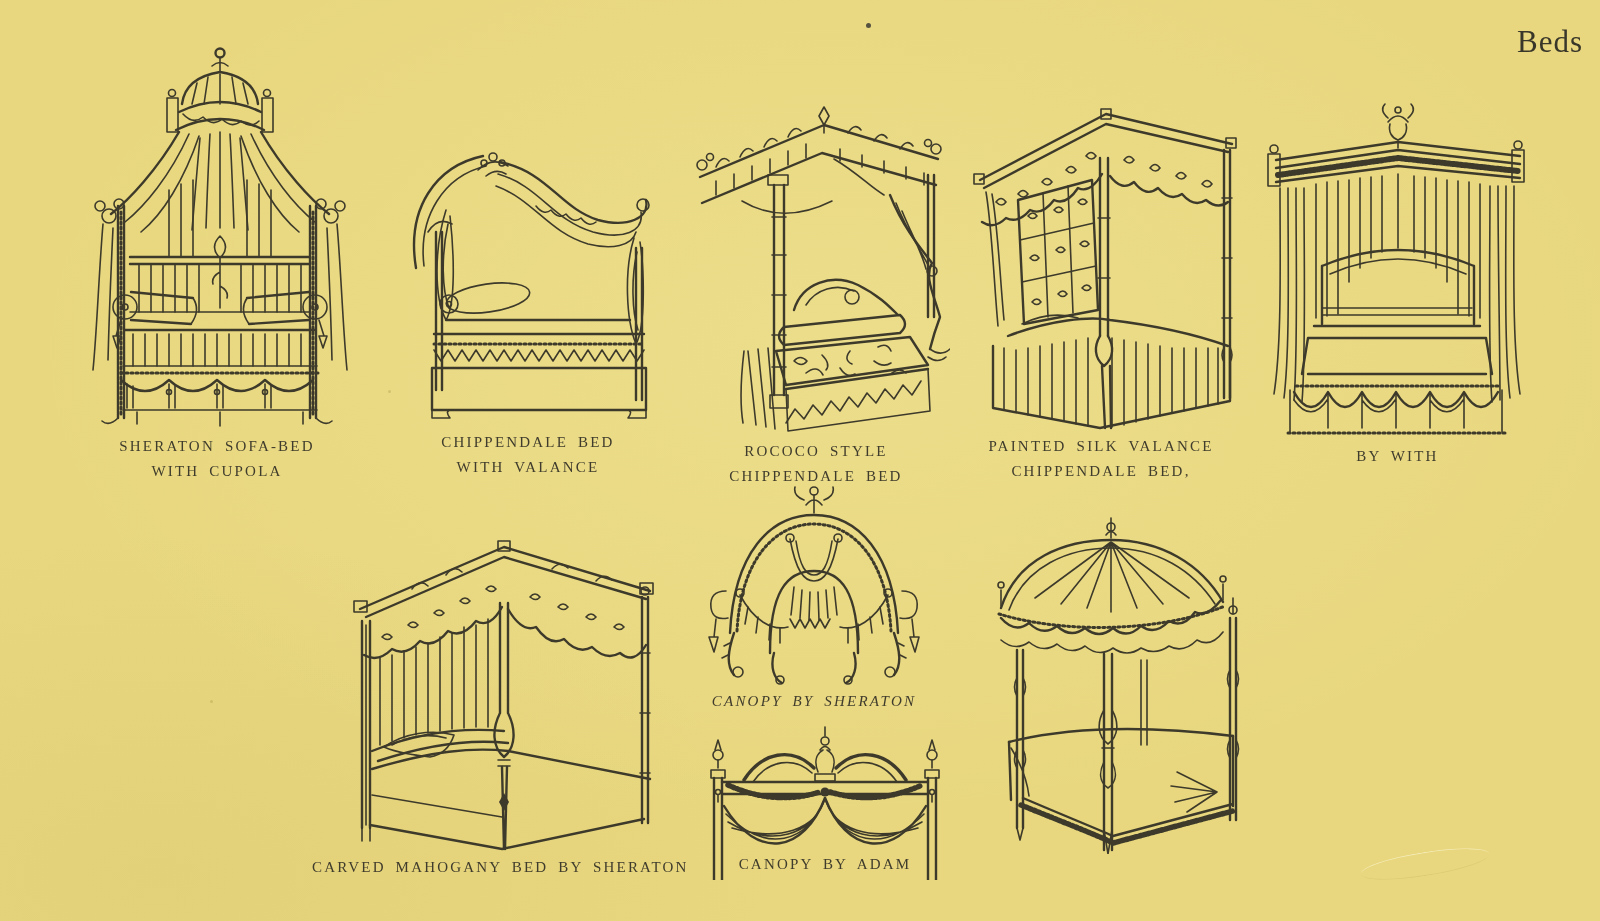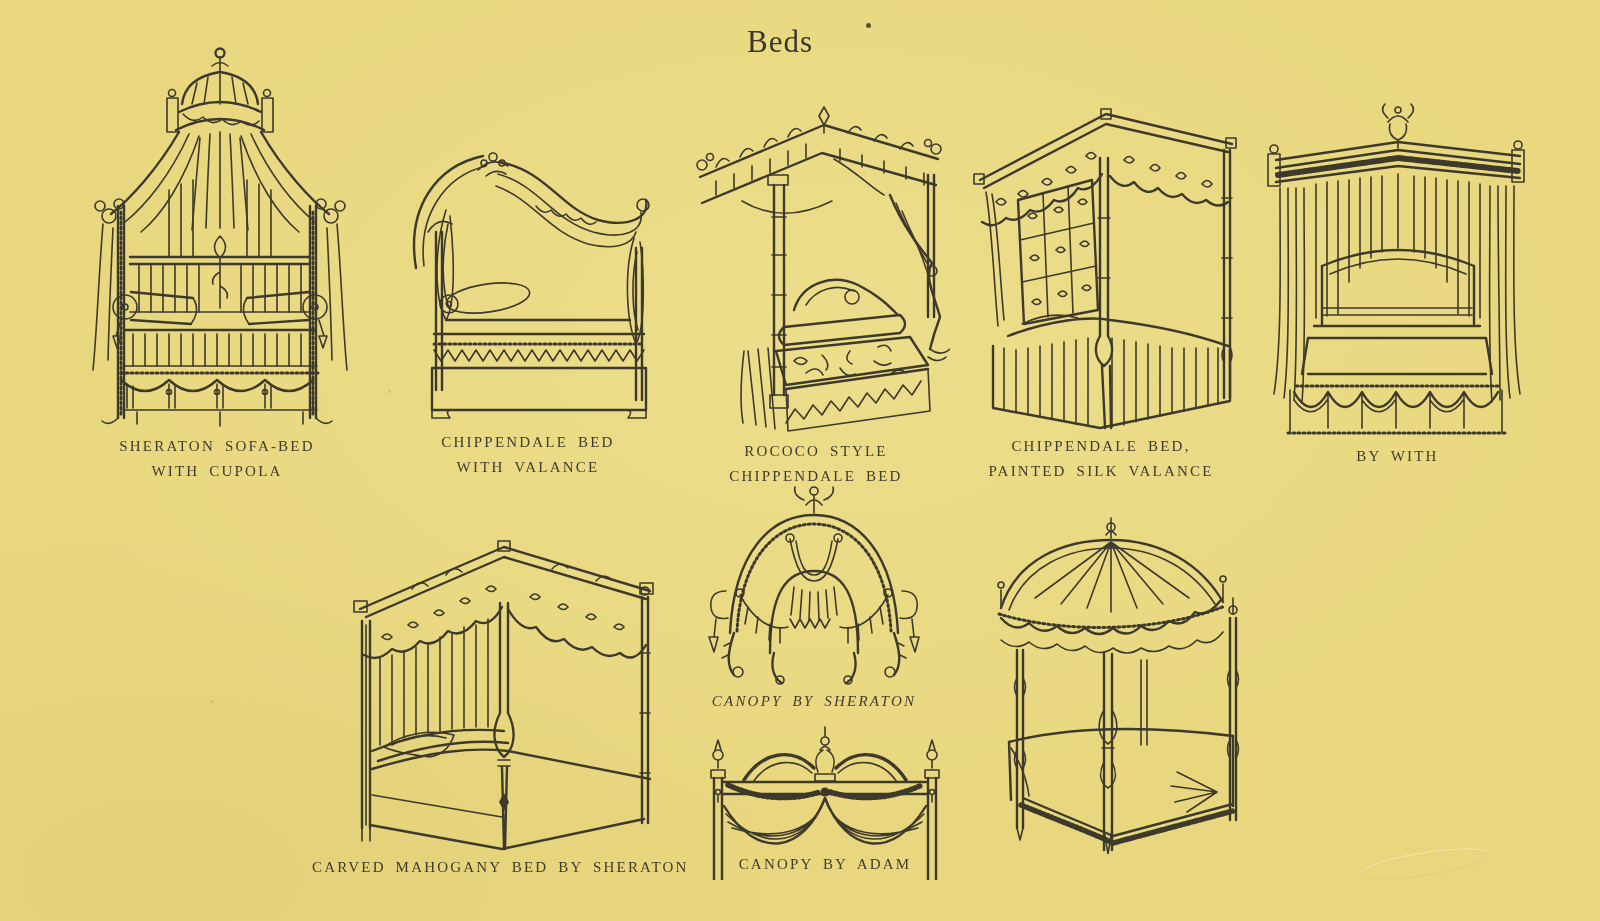--- a/index.html
+++ b/index.html
@@ -6,22 +6,22 @@
   html,body{margin:0;padding:0;}
   body{
     width:1600px;height:921px;position:relative;overflow:hidden;
     background:
       radial-gradient(ellipse 1200px 700px at 52% 38%, rgba(255,250,200,.18), rgba(0,0,0,0) 70%),
       radial-gradient(ellipse 900px 500px at 10% 95%, rgba(120,100,30,.05), rgba(0,0,0,0) 70%),
       var(--paper);
     font-family:"Liberation Serif", serif; color:var(--ink);
   }
   .page-title{
-    position:absolute; left:0; top:24px; width:1560px; text-align:center;
-    font-size:31px; letter-spacing:1px; color:#39362a;
+    position:absolute; left:0; top:24px; width:1560px; text-align:right;
+    font-size:31px; letter-spacing:1px; color:#39362a;padding-left:23px;
   }
   figure.plate{ position:absolute; margin:0; }
   figure.plate svg{ display:block; width:100%; height:auto; }
   .art *{ stroke:var(--ink); fill:none; stroke-width:1.6; stroke-linecap:round; stroke-linejoin:round; }
   .art .w2{ stroke-width:2.4; } .art .w3{ stroke-width:3.4; }
   .art .fill{ fill:var(--ink); stroke:none; }
   .art .d1{ stroke-dasharray:2 3; stroke-width:3; }
   .art .d2{ stroke-dasharray:1.5 2.5; stroke-width:6; }
   .art .d3{ stroke-dasharray:2 2.5; stroke-width:5.5; }
   figcaption{
@@ -198,22 +198,22 @@
       <path class="w2" d="M140 238 C134 248 134 260 144 268 C154 260 154 248 148 238 M142 268 L145 330 M150 268 L151 330"></path>
       <path class="w2" d="M264 52 L264 300 M270 52 L270 300"></path>
       <path d="M262 100 L272 100 M262 160 L272 160 M262 220 L272 220 M264 250 q-4 7 0 14 M270 250 q4 7 0 14"></path>
       <path class="w2" d="M48 238 C90 222 130 218 150 222 C200 228 240 238 268 248"></path>
       <path d="M62 226 q28 -14 56 -6"></path>
       <path class="w2" d="M33 248 L33 310 L140 330 L270 303 L270 250"></path>
       <path d="M44 250 L44 312 M56 252 L56 314 M68 250 L68 317 M80 248 L80 319 M92 246 L92 321 M104 244 L104 323 M116 242 L116 326 M128 240 L128 328 M152 240 L152 329 M164 242 L164 327 M176 244 L176 324 M188 246 L188 321 M200 248 L200 318 M212 250 L212 315 M224 250 L224 313 M236 250 L236 310 M248 250 L248 308 M258 250 L258 306"></path>
     </g>
   </svg>
   <figcaption>
+    <div>PAINTED SILK VALANCE</div>
     <div>CHIPPENDALE BED,</div>
-    <div>PAINTED SILK VALANCE</div>
   </figcaption>
 </figure>
 
 <figure class="plate" style="left:1250px;top:102px;width:295px;">
   <svg viewBox="0 0 295 338">
     <g class="art">
       <circle cx="148" cy="8" r="3"></circle>
       <path d="M138 20 q10 -12 20 0 M140 22 C138 30 142 36 148 38 C154 36 158 30 156 22 M148 38 L148 46 M138 16 q-9 -8 -3 -14 M158 16 q9 -8 3 -14"></path>
       <path class="w2" d="M26 58 L148 40 L270 54 M26 66 L148 48 L270 62 M26 80 L148 64 L270 76"></path>
       <path class="d2" d="M28 73 L148 56 L268 69"></path>

